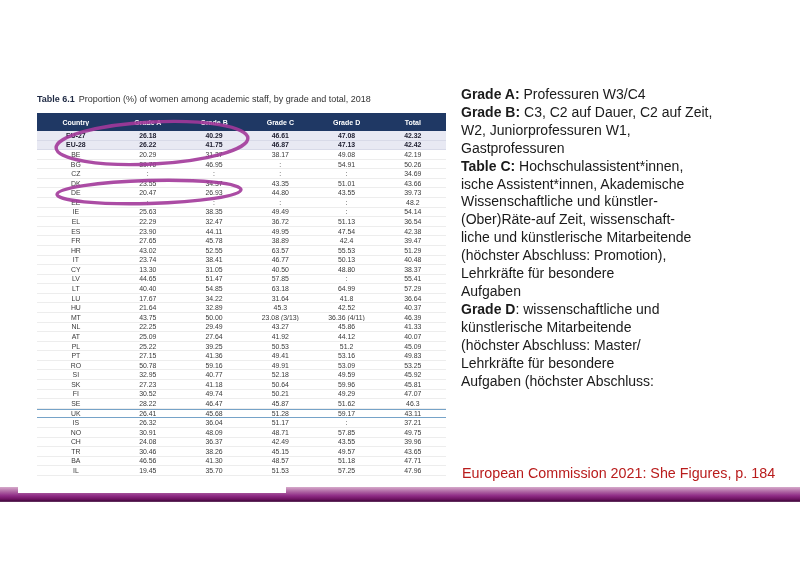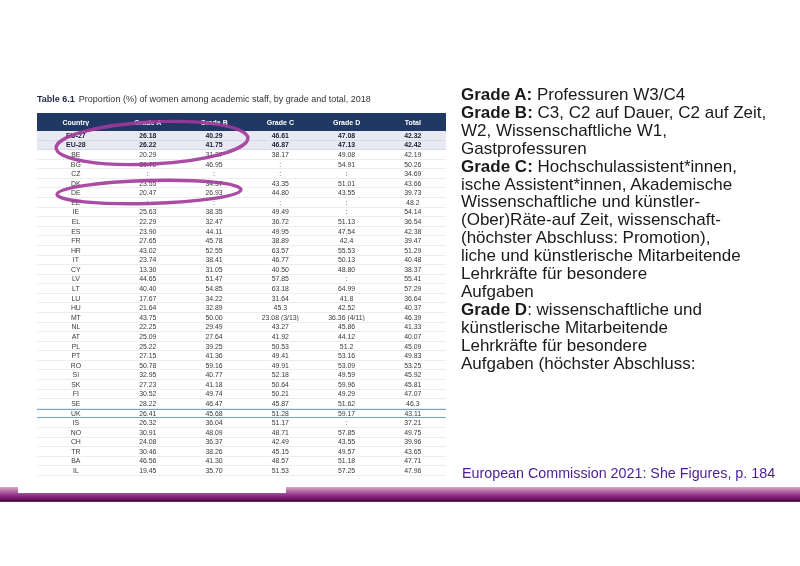--- a/index.html
+++ b/index.html
@@ -19,25 +19,25 @@
            color:#3a3a3a; border-bottom:1px solid #ededed; background:#fff; }
   .t-row.eu { background:#e8e9f3; font-weight:700; color:#1c1c2e;
               border-bottom:1px solid #d8dae8; }
   .t-row.uk { border-top:1.5px solid #76a3c8; border-bottom:1.5px solid #76a3c8; }
   .cell { text-align:center; overflow:hidden; white-space:nowrap; }
   .c0 { width:19%; }
   .cv { width:16.2%; }
 
   
   .legend { position:absolute; left:461px; top:86px; width:334px;
-            font-size:17px; line-height:17.9px; color:#1a1a1a; }
+            font-size:14px; line-height:17.9px; color:#1a1a1a; }
   .legend-line b { font-weight:700; }
 
   .citation { position:absolute; left:462px; top:465px; width:334px;
-              font-size:14.3px; color:#4c1d95; }
+              font-size:14.3px; color:#b91c1c; }
 
   
   .bottom-bar { position:absolute; left:0; top:487px; width:800px; height:15px;
     background:linear-gradient(180deg,#d6aacb 0%, #b26ba6 28%, #8f2c86 58%,
                #6d1260 82%, #3f0a3c 94%, #8a5583 100%); }
   .bar-overlap { position:absolute; left:18px; top:487px; width:268px; height:6px;
                  background:#ffffff; }
 
   
   .overlay { position:absolute; left:0; top:0; width:800px; height:566px;
@@ -350,32 +350,33 @@
             <div class="cell cv">57.25</div>
             <div class="cell cv">47.96</div>
           </div>
         </div>
     </div>
   </div>
 
   <div class="legend">
       <div class="legend-line"><b>Grade A:</b> Professuren W3/C4</div>
       <div class="legend-line"><b>Grade B:</b> C3, C2 auf Dauer, C2 auf Zeit,</div>
-      <div class="legend-line">W2, Wissenschaftliche W1,</div>
+      <div class="legend-line">W2, Juniorprofessuren W1,</div>
       <div class="legend-line">Gastprofessuren</div>
-      <div class="legend-line"><b>Grade C:</b> Hochschulassistent*innen,</div>
+      <div class="legend-line"><b>Table C:</b> Hochschulassistent*innen,</div>
       <div class="legend-line">ische Assistent*innen, Akademische</div>
       <div class="legend-line">Wissenschaftliche und künstler-</div>
       <div class="legend-line">(Ober)Räte-auf Zeit, wissenschaft-</div>
+      <div class="legend-line">liche und künstlerische Mitarbeitende</div>
       <div class="legend-line">(höchster Abschluss: Promotion),</div>
-      <div class="legend-line">liche und künstlerische Mitarbeitende</div>
       <div class="legend-line">Lehrkräfte für besondere</div>
       <div class="legend-line">Aufgaben</div>
       <div class="legend-line"><b>Grade D</b>: wissenschaftliche und</div>
       <div class="legend-line">künstlerische Mitarbeitende</div>
+      <div class="legend-line">(höchster Abschluss: Master/</div>
       <div class="legend-line">Lehrkräfte für besondere</div>
       <div class="legend-line">Aufgaben (höchster Abschluss:</div>
     </div>
 
   <div class="citation">European Commission 2021: She Figures, p. 184</div>
 
   <div class="bottom-bar"></div>
   <div class="bar-overlap"></div>
 
   <svg class="overlay" width="800" height="566" viewBox="0 0 800 566">

